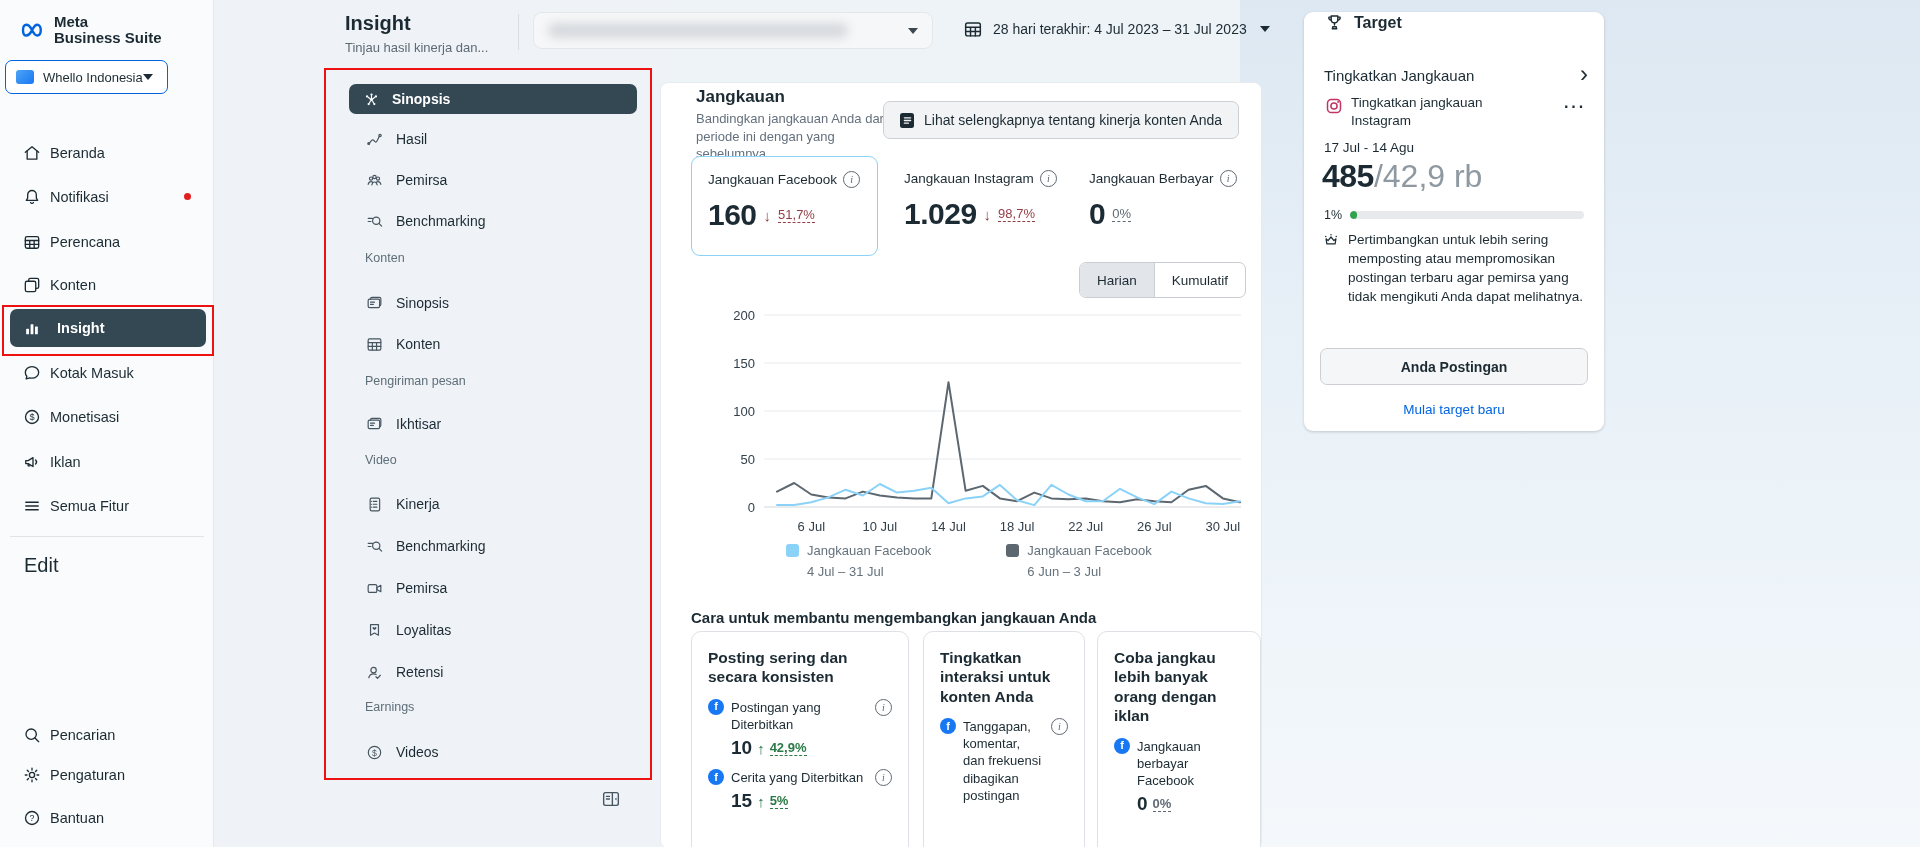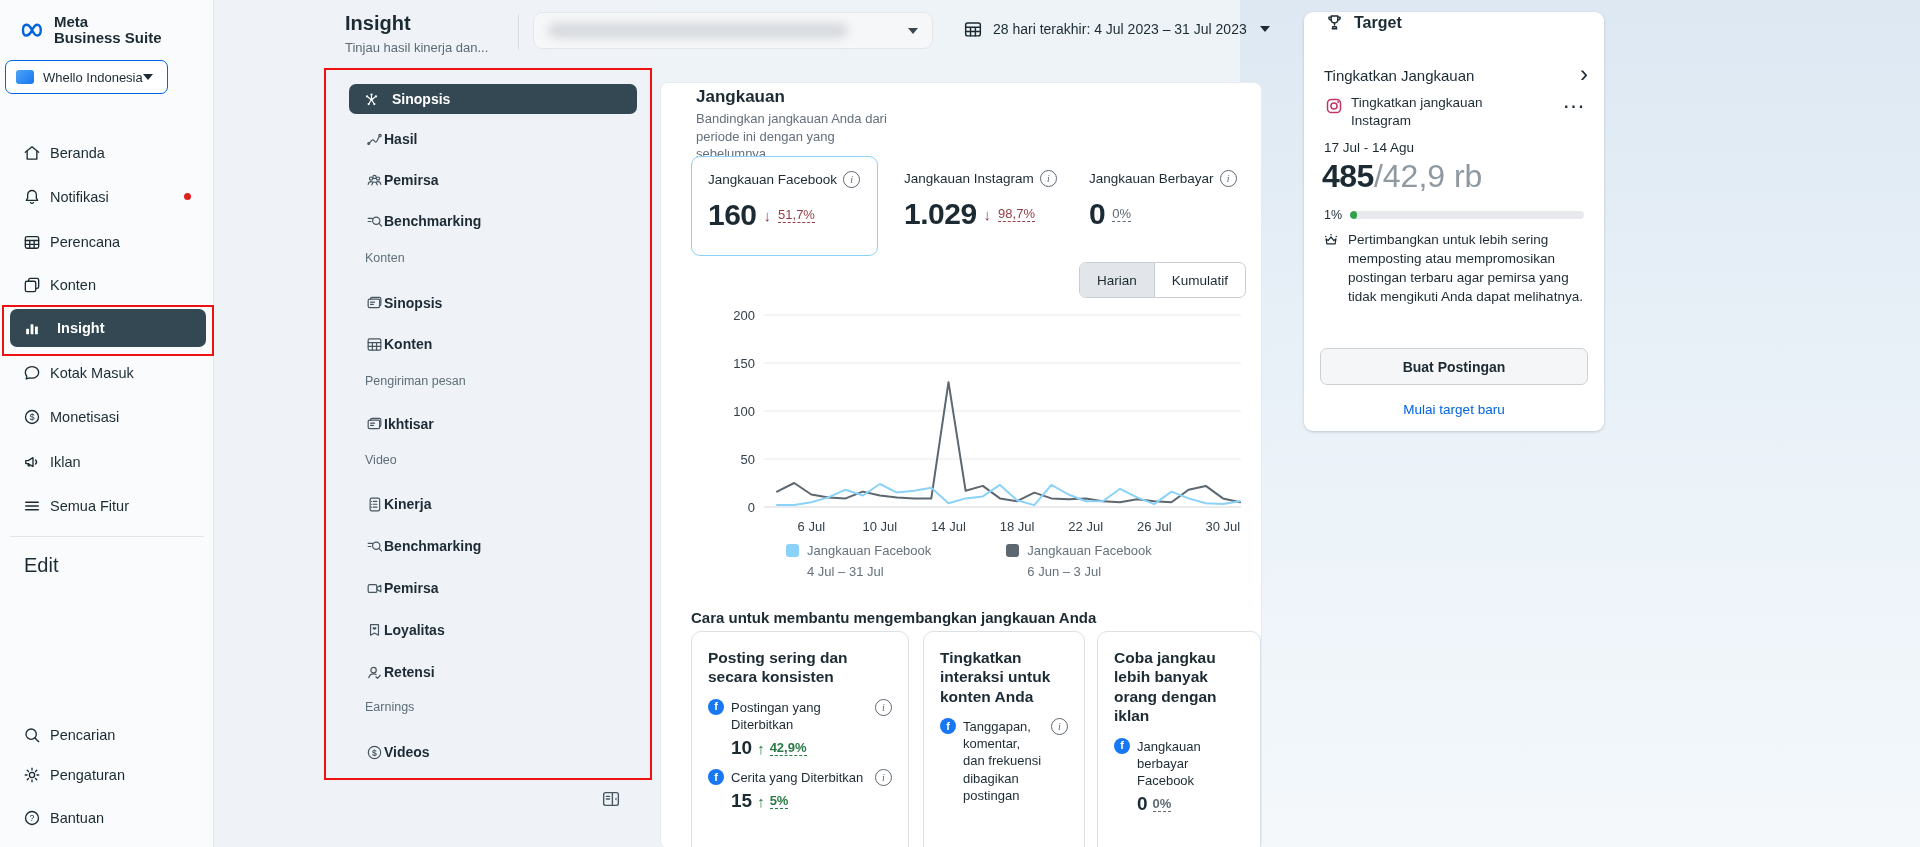--- a/index.html
+++ b/index.html
@@ -5,21 +5,21 @@
   html,body{margin:0;padding:0}
   body{width:1920px;height:847px;overflow:hidden;position:relative;background:#eef3f7;
        font-family:"Liberation Sans","DejaVu Sans",sans-serif;color:#1c2b33}
   .abs{position:absolute}
   .row{display:flex;align-items:center}
   svg.ic{stroke:#1c2b33;fill:none;stroke-width:1.6;stroke-linecap:round;stroke-linejoin:round;display:block}
   svg.nic{stroke:#46555f;fill:none;stroke-width:1.5;stroke-linecap:round;stroke-linejoin:round;display:block}
   
   #sidebar{left:0;top:0;width:213px;height:847px;background:#f9fbfc;border-right:1px solid #e4e9ee}
   .sbitem{position:absolute;left:22px;display:flex;gap:8px;align-items:center;height:28px;font-size:14.5px;font-weight:500;cursor:pointer}
-  .navitem{position:absolute;left:365px;display:flex;align-items:center;height:28px;font-size:14px;font-weight:700;cursor:pointer}
+  .navitem{position:absolute;left:365px;display:flex;gap:12px;align-items:center;height:28px;font-size:14px;font-weight:400;cursor:pointer}
   .navlabel{position:absolute;left:365px;font-size:12.5px;color:#5e6e78}
   .redbox{position:absolute;border:2px solid #ee1111;pointer-events:none}
   .pill{background:#344854;border-radius:7px;color:#fff}
   
   #maincard{left:660px;top:82px;width:600px;height:765px;background:#fff;border:1px solid #e7ebef;border-radius:8px}
   .metric-label{font-size:13.5px;color:#1c2b33;display:flex;align-items:center;gap:6px;white-space:nowrap}
   .metric-value{font-size:30px;font-weight:700;letter-spacing:-.5px}
   .delta-down{color:#943f46;font-size:13px;border-bottom:1px dashed #943f46}
   .delta-up{color:#2b7a46;font-size:13px;border-bottom:1px dashed #2b7a46}
   .delta-flat{color:#5f6a74;font-size:13px;border-bottom:1px dashed #5f6a74}
@@ -354,20 +354,28 @@
       <rect x="4" y="5" width="16" height="14" rx="2"></rect>
       <path d="M13.5 5v14M7 9.2h3.3M7 12h3.3"></path>
       <path d="M18 10.3 16.2 12 18 13.7z" fill="#46555f" stroke="none"></path>
     </svg>
 </div>
 
 <div id="maincard" class="abs">
   <div class="abs" style="left:35px;top:4px;font-size:17px;font-weight:700">Jangkauan</div>
   <div class="abs" style="left:35px;top:27px;width:205px;font-size:13px;line-height:1.35;color:#64707d">Bandingkan jangkauan Anda dari periode ini dengan yang sebelumnya.</div>
 
+  <button class="abs row" style="left:222px;top:18px;height:38px;gap:10px;padding:0 16px;background:#f2f3f5;border:1px solid #ccd0d4;border-radius:7px;font-size:14px;font-weight:500;color:#1c2b33;cursor:pointer">
+    <span style="width:14px;height:15px;background:#1c2b33;border-radius:2.5px;display:inline-flex;align-items:center;justify-content:center">
+      <svg width="9" height="9" viewBox="0 0 10 10">
+          <path d="M1.5 2h7M1.5 5h7M1.5 8h4.5" stroke="#f2f3f5" stroke-width="1.4" stroke-linecap="round"></path>
+        </svg>
+    </span>
+    <span>Lihat selengkapnya tentang kinerja konten Anda</span>
+  </button>
 
   <div class="abs" style="left:30px;top:73px;width:187px;height:100px;border:1.5px solid #8AD2F7;border-radius:9px;background:#fff;padding:14px 16px;box-sizing:border-box;cursor:pointer">
     <div class="metric-label">
         <span>Jangkauan Facebook</span>
         <span class="info">i</span>
       </div>
     <div class="row" style="margin-top:10px;gap:7px">
       <span class="metric-value">160</span>
       <span class="arrow-down">↓</span>
       <span class="delta-down">51,7%</span>
@@ -523,18 +531,18 @@
   </div>
   <span class="abs" style="left:18px;top:219px">
     <svg width="18" height="18" viewBox="0 0 24 24" style="display:block" fill="none" stroke="#1c2b33" stroke-width="1.6" stroke-linejoin="round">
       <path d="M5.4 10.4l2.7 2.4 3.9-4.8 3.9 4.8 2.7-2.4-1.1 6.8H6.5z"></path>
       <circle cx="5" cy="7.4" r="1" fill="#1c2b33" stroke="none"></circle>
         <circle cx="12" cy="4.9" r="1" fill="#1c2b33" stroke="none"></circle>
         <circle cx="19" cy="7.4" r="1" fill="#1c2b33" stroke="none"></circle>
     </svg>
   </span>
   <div class="abs" style="left:44px;top:218px;width:238px;font-size:13.5px;line-height:1.42;color:#1c2b33">Pertimbangkan untuk lebih sering memposting atau mempromosikan postingan terbaru agar pemirsa yang tidak mengikuti Anda dapat melihatnya.</div>
-  <button class="abs" style="left:16px;top:336px;width:268px;height:37px;background:#f5f6f7;border:1px solid #ccd0d5;border-radius:7px;font-size:14px;font-weight:600;color:#1c2b33;cursor:pointer">Buat Postingan</button>
+  <button class="abs" style="left:16px;top:336px;width:268px;height:37px;background:#f5f6f7;border:1px solid #ccd0d5;border-radius:7px;font-size:14px;font-weight:600;color:#1c2b33;cursor:pointer">Anda Postingan</button>
   <div class="abs" style="left:0;top:390px;width:300px;text-align:center;font-size:13.5px;color:#0064e0;cursor:pointer">Mulai target baru</div>
 </div>
 
 <div class="redbox" style="left:2px;top:305px;width:208px;height:47px"></div>
 <div class="redbox" style="left:324px;top:68px;width:324px;height:708px"></div>
 
 </body></html>

